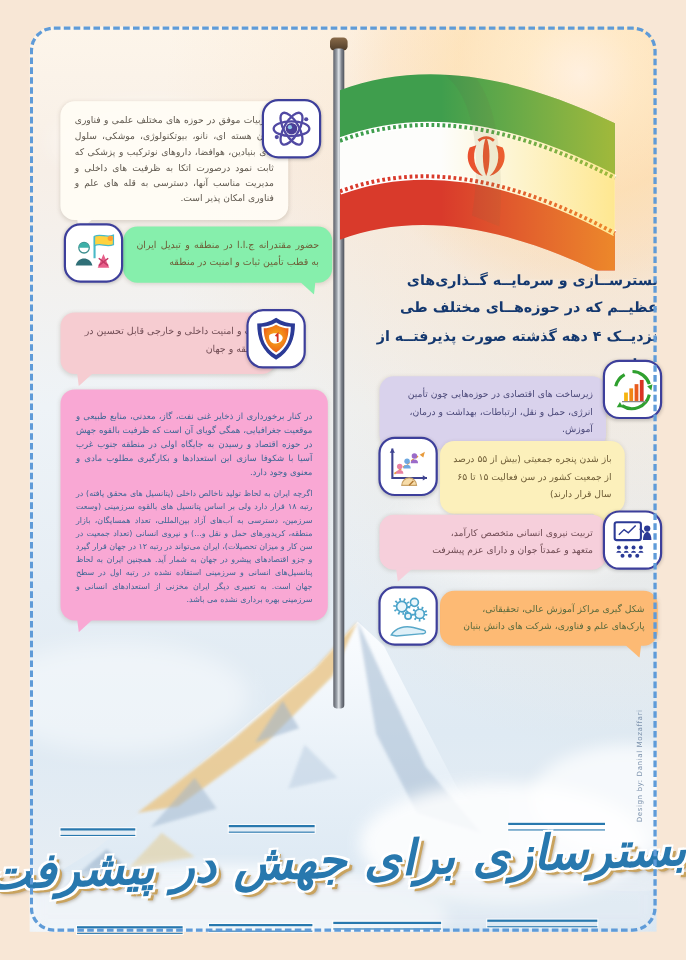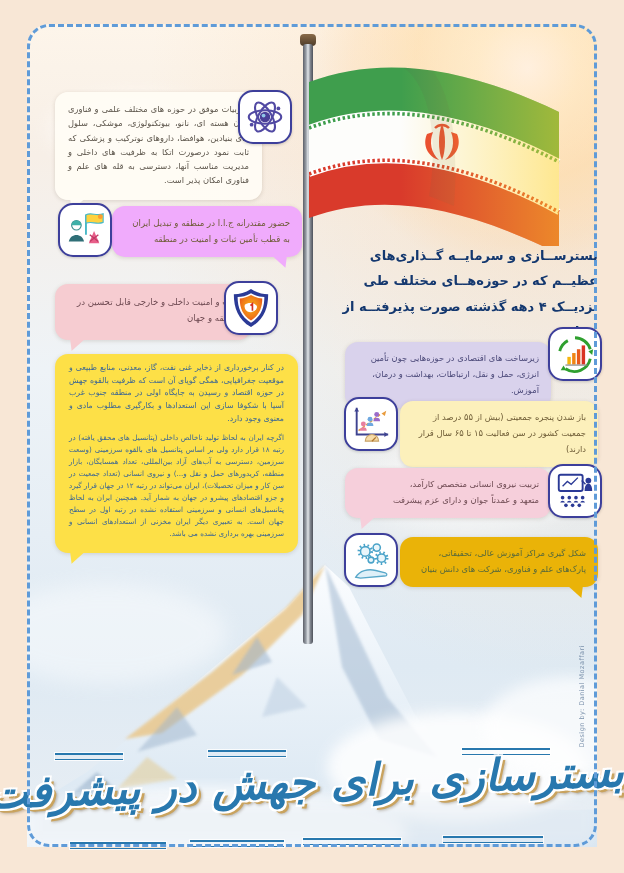--- a/index.html
+++ b/index.html
@@ -29,37 +29,37 @@
   .tail.tl{left:15px;bottom:-11px;clip-path:polygon(0 0,100% 0,10% 100%);}
   .tail.tr{right:15px;bottom:-11px;clip-path:polygon(0 0,100% 0,90% 100%);}
 
   .iconbox{position:absolute;width:54px;height:54px;background:#fff;border:2.5px solid #3d3f9b;border-radius:15px;
     display:flex;align-items:center;justify-content:center;box-sizing:border-box;z-index:5;
     box-shadow:0 1px 3px rgba(0,0,0,.18);}
 
   
   .box-science{left:55px;top:92px;width:207px;min-height:96px;background:rgba(255,252,244,.95);
     padding:10px 13px 12px;font-size:8.3px;line-height:1.72;color:#5d564c;}
-  .box-regional{left:112px;top:206px;width:190px;min-height:50px;background:#f0abfc;
-    padding:9px 12px;font-size:8.6px;line-height:1.9;color:#6d5b35;text-align:right;}
+  .box-regional{left:112px;top:206px;width:190px;min-height:50px;background:#86efac;
+    padding:9px 12px;font-size:8.6px;line-height:1.9;color:#6d5b35;}
   .box-stability{left:55px;top:284px;width:196px;min-height:56px;background:#f6ccd1;
     padding:10px 13px;font-size:8.6px;line-height:1.9;color:#6e4a52;text-align:right;}
-  .box-economy{left:55px;top:354px;width:243px;background:#fde047;
-    padding:8px 14px 13px;color:#3b6694;}
+  .box-economy{left:55px;top:354px;width:243px;background:#f9a8d4;
+    padding:19px 14px 13px;color:#3b6694;}
   .box-economy p{margin:0 0 7px;font-size:7.8px;line-height:1.62;}
   .box-economy p.small{font-size:7.2px;line-height:1.66;margin-bottom:0;}
 
   
   .heading{position:absolute;left:340px;top:243px;width:258px;z-index:4;direction:rtl;text-align:right;
     color:#14386f;font-size:13px;font-weight:bold;line-height:1.95;}
   .item-box{min-height:48px;padding:9px 12px;font-size:8.4px;line-height:1.9;text-align:right;}
   .box-item0{left:345px;top:330px;width:206px;background:#d9d2ec;color:#4a4878;margin-top:12px;}
-  .box-item1{left:400px;top:401px;width:198px;background:#fcf0bb;color:#6d5b35;}
+  .box-item1{left:400px;top:401px;width:168px;background:#fcf0bb;color:#6d5b35;}
   .box-item2{left:345px;top:468px;width:206px;background:#f6cfdb;color:#6e4a52;padding-left:44px;}
-  .box-item3{left:400px;top:537px;width:198px;background:#eab308;color:#55683c;}
+  .box-item3{left:400px;top:537px;width:198px;background:#fdba74;color:#55683c;}
 
   
   .mountain{position:absolute;left:27px;top:557px;z-index:1;}
 
   
   .calligraphy{position:absolute;left:0;top:756px;width:624px;z-index:6;direction:rtl;text-align:center;
     font-family:"DejaVu Serif",serif;font-style:italic;font-weight:bold;font-size:44px;color:#2878ae;
     transform:rotate(-2deg);letter-spacing:-1px;white-space:nowrap;
     text-shadow:-2px -2px 0 #fff,2px -2px 0 #fff,-2px 2px 0 #fff,2px 2px 0 #fff,4px 4px 0 #c9a35e,5px 5px 3px rgba(90,70,40,.35);}
   .rule{position:absolute;height:4px;border-top:2px solid #2878ae;border-bottom:1px solid #2878ae;z-index:6;

